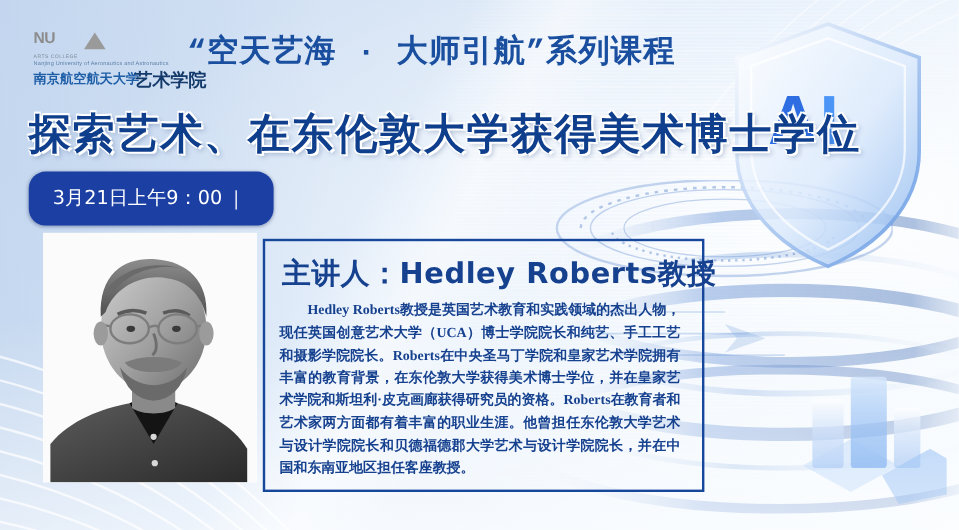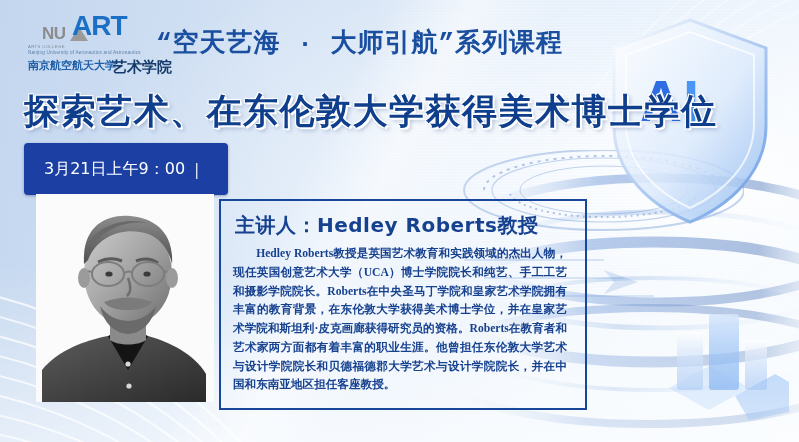--- a/index.html
+++ b/index.html
@@ -61,22 +61,22 @@
     color:#1e63e0;
     opacity:.92;
     line-height:1;
   }
   .ai-text .ai-i{color:#3d8ef5;}
 
   
   .logo{position:absolute;left:26px;top:8px;width:132px;height:62px;}
   .logo-main{position:relative;height:36px;}
   .logo-nu{
-    position:absolute;left:16px;top:16px;
-    font-size:17px;font-weight:bold;color:#8c8c8c;letter-spacing:-.5px;
+    position:absolute;left:2px;top:16px;
+    font-size:13px;font-weight:bold;color:#8c8c8c;letter-spacing:-.5px;
     font-family:"Liberation Sans",sans-serif;
   }
   .logo-art{
     position:absolute;left:46px;top:2px;
     font-size:28px;font-weight:bold;color:#1b6fc4;letter-spacing:-1px;
     font-family:"Liberation Sans",sans-serif;
   }
   .logo-tri{
     position:absolute;left:44px;top:19px;width:0;height:0;
     border-left:9px solid transparent;border-right:9px solid transparent;
@@ -120,24 +120,24 @@
       2px 2px 0 #ffffff,
       -1px -1px 0 #ffffff,
       1px -1px 0 #ffffff,
       -1px 1px 0 #ffffff,
       3px 3px 4px rgba(20,50,110,.30);
   }
 
   
   .badge{
     position:absolute;left:24px;top:143px;
-    height:28px;padding:12px 20px;
+    height:45px;padding:0 20px;
     display:flex;align-items:center;
     background:#1b3fa3;
-    border-radius:4px;
+    border-radius:14px;
     color:#ffffff;font-size:16px;
     font-family:"DejaVu Sans",sans-serif;
     white-space:nowrap;
     box-shadow:0 1px 3px rgba(10,30,90,.35);
   }
   .badge-sep{margin:0 9px;opacity:.85;}
 
   
   .photo{
     position:absolute;left:36px;top:194px;width:178px;height:208px;
@@ -150,21 +150,21 @@
   
   .panel{
     position:absolute;left:219px;top:199px;width:368px;height:211px;
     border:2px solid #17479b;
     box-sizing:border-box;
   }
   .panel-inner{
     position:absolute;left:227px;top:206px;width:350px;
   }
   .speaker{
-    font-size:20px;font-weight:bold;color:#16418f;
+    font-size:24px;font-weight:bold;color:#16418f;
     font-family:"DejaVu Sans",sans-serif;
     margin:6px 0 6px 8px;
     white-space:nowrap;
     letter-spacing:.5px;
   }
   .bio{
     font-size:11.6px;line-height:1.62;
     color:#16418f;
     font-family:Liberation Serif, serif;
     text-align:justify;
@@ -288,21 +288,20 @@
     </defs>
     <path d="M90 6 L166 34 L166 112 C166 160 128 192 90 208 C52 192 14 160 14 112 L14 34 Z" fill="url(#shg)" stroke="url(#shedge)" stroke-width="3"></path>
     <path d="M90 18 L154 41 L154 110 C154 151 122 179 90 194 C58 179 26 151 26 110 L26 41 Z" fill="none" stroke="#ffffff" stroke-opacity=".7" stroke-width="2"></path>
   </svg>
   <div class="ai-text"><span>A</span><span class="ai-i">I</span></div>
 
   <div class="logo">
     <div class="logo-main">
       <span class="logo-nu">NU</span>
       <span class="logo-tri"></span>
-      <span class="logo-art">ART</span>
     </div>
     <div class="logo-sub1">ARTS COLLEGE</div>
     <div class="logo-sub2">Nanjing University  of Aeronautics and Astronautics</div>
     <div class="logo-cn">南京航空航天大学</div>
     <div class="logo-cn2">艺术学院</div>
   </div>
 
   <div class="series-title">“空天艺海 · 大师引航”系列课程</div>
 
   <div class="headline">探索艺术、在东伦敦大学获得美术博士学位</div>

